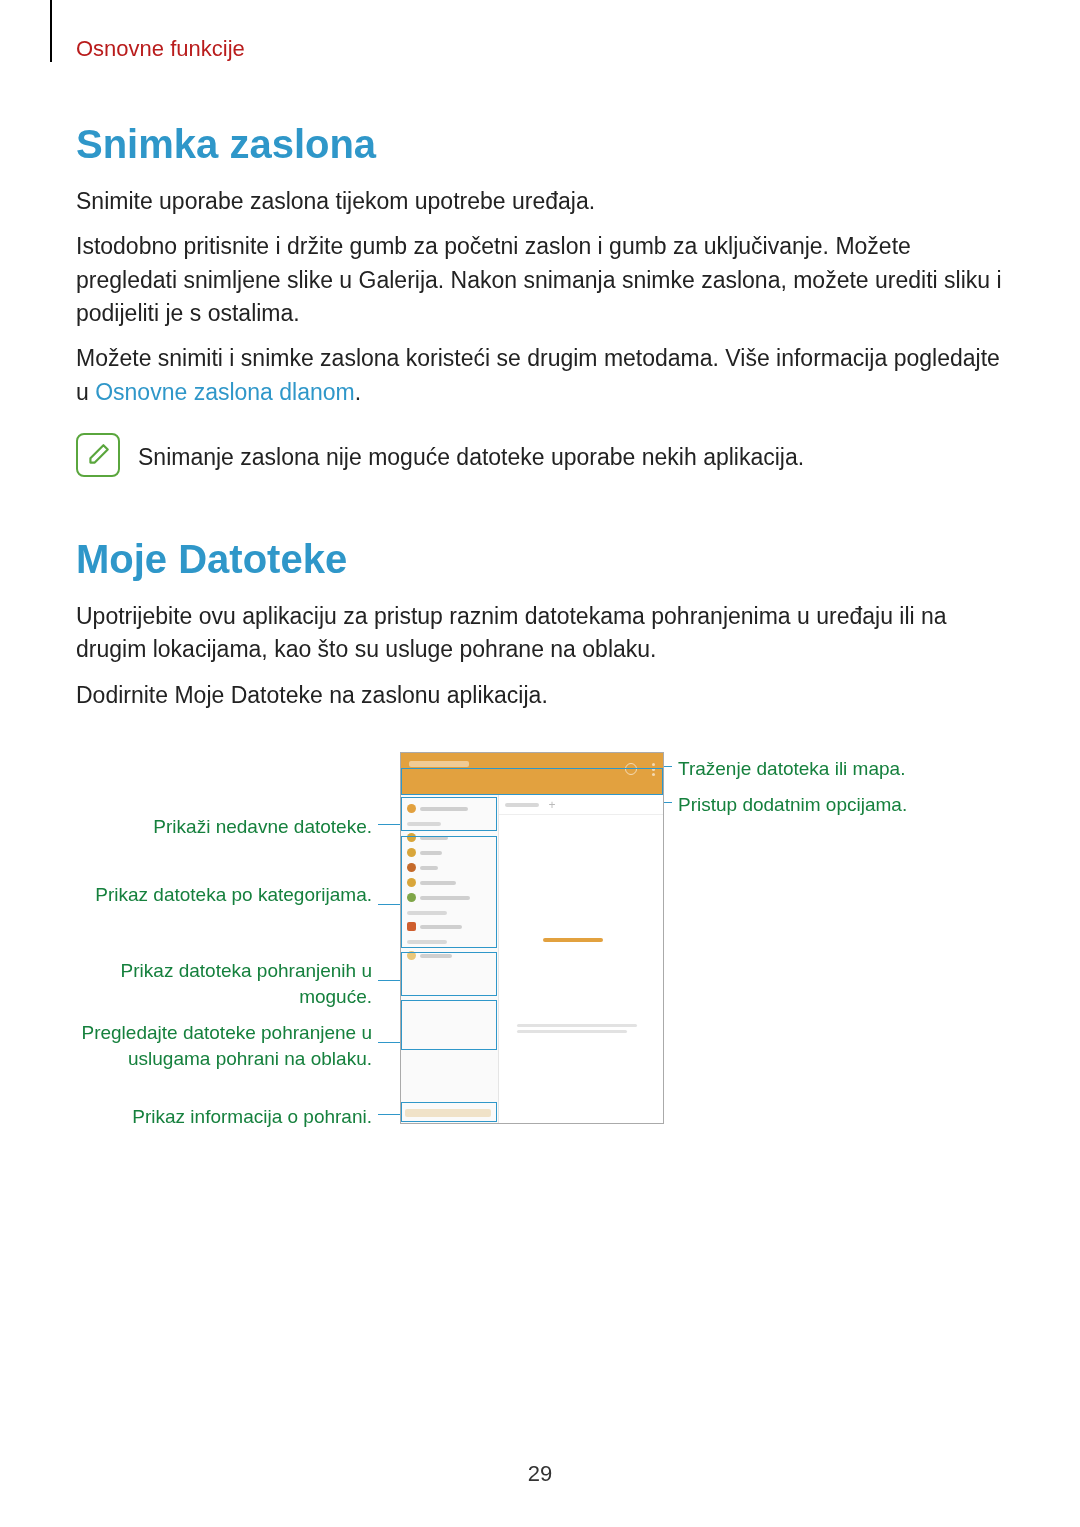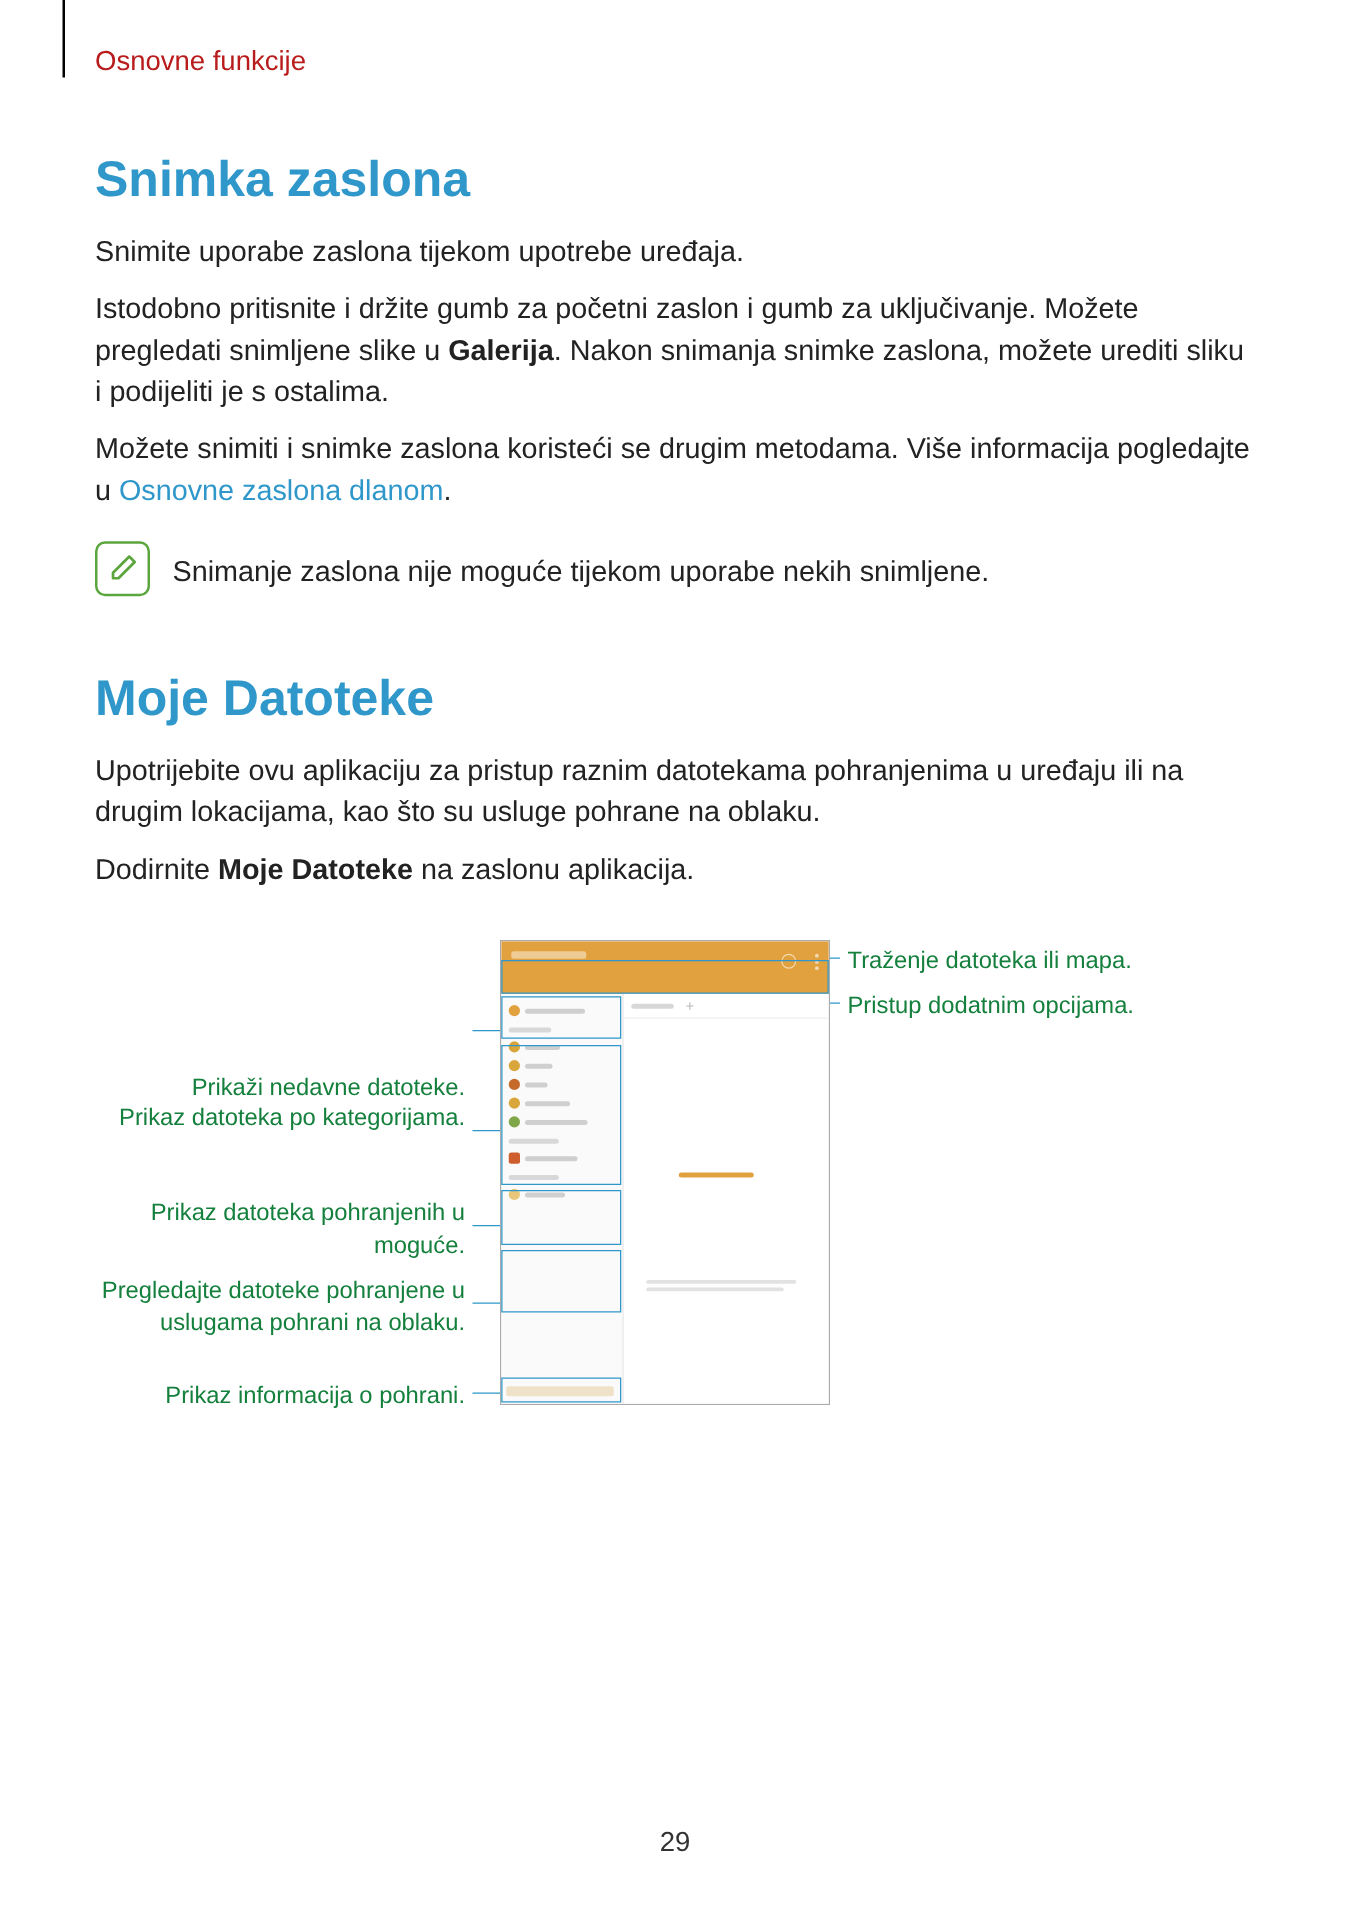--- a/index.html
+++ b/index.html
@@ -33,21 +33,21 @@
     color: #2f97c9;
     margin-bottom: 18px;
   }
   p.body {
     font-size: 23px;
     line-height: 1.45;
     margin-bottom: 12px;
     color: #222;
   }
   a.link { color: #2f97c9; text-decoration: none; }
-  strong { font-weight: 700; }
+  strong { font-weight: 400; }
   .note-row {
     display: flex;
     align-items: flex-start;
     gap: 18px;
     margin: 24px 0 60px 0;
   }
   .note-icon {
     width: 44px;
     height: 44px;
     border: 2px solid #5aa63d;
@@ -244,21 +244,21 @@
   <p class="body">
     <span>Možete snimiti i snimke zaslona koristeći se drugim metodama. Više informacija pogledajte u </span><a class="link">Osnovne zaslona dlanom</a><span>.</span>
   </p>
 
   <div class="note-row">
     <div class="note-icon">
       <svg width="26" height="26" viewBox="0 0 24 24" fill="none" stroke="#5aa63d" stroke-width="2" stroke-linecap="round" stroke-linejoin="round">
         <path d="M17 3l4 4-12 12H5v-4L17 3z"></path>
       </svg>
     </div>
-    <div class="note-text">Snimanje zaslona nije moguće tijekom uporabe nekih snimljene.</div>
+    <div class="note-text">Snimanje zaslona nije moguće datoteke uporabe nekih aplikacija.</div>
   </div>
 
   <h1 class="section">Moje Datoteke</h1>
 
   <p class="body">Upotrijebite ovu aplikaciju za pristup raznim datotekama pohranjenima u uređaju ili na drugim lokacijama, kao što su usluge pohrane na oblaku.</p>
 
   <p class="body">
     <span>Dodirnite </span><strong>Moje Datoteke</strong><span> na zaslonu aplikacija.</span>
   </p>
 
@@ -340,21 +340,21 @@
       </div>
     </div>
 
     <div class="hi-box" style="left:325px; top:16px; width:262px; height:27px;"></div>
     <div class="hi-box" style="left:325px; top:45px; width:96px; height:34px;"></div>
     <div class="hi-box" style="left:325px; top:84px; width:96px; height:112px;"></div>
     <div class="hi-box" style="left:325px; top:200px; width:96px; height:44px;"></div>
     <div class="hi-box" style="left:325px; top:248px; width:96px; height:50px;"></div>
     <div class="hi-box" style="left:325px; top:350px; width:96px; height:20px;"></div>
 
-    <div class="callout left" style="left:0; top:62px; width:296px;margin-top:44px;">Prikaži nedavne datoteke.</div>
+    <div class="callout left" style="left:0; top:62px; width:296px;">Prikaži nedavne datoteke.</div>
     <div class="callout left" style="left:0; top:130px; width:296px;">Prikaz datoteka po kategorijama.</div>
     <div class="callout left" style="left:0; top:206px; width:296px;">Prikaz datoteka pohranjenih u moguće.</div>
     <div class="callout left" style="left:0; top:268px; width:296px;">Pregledajte datoteke pohranjene u uslugama pohrani na oblaku.</div>
     <div class="callout left" style="left:0; top:352px; width:296px;">Prikaz informacija o pohrani.</div>
 
     <div class="callout" style="left:602px; top:4px; width:320px;">Traženje datoteka ili mapa.</div>
     <div class="callout" style="left:602px; top:40px; width:320px;">Pristup dodatnim opcijama.</div>
 
   </div>
 

